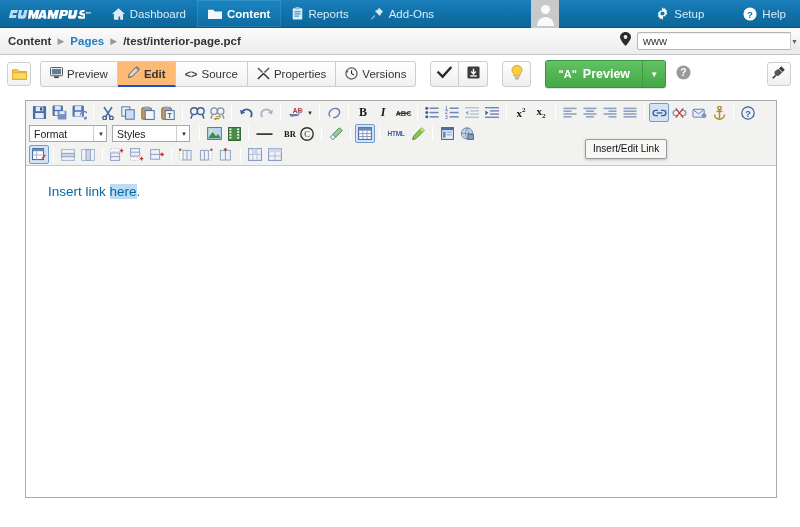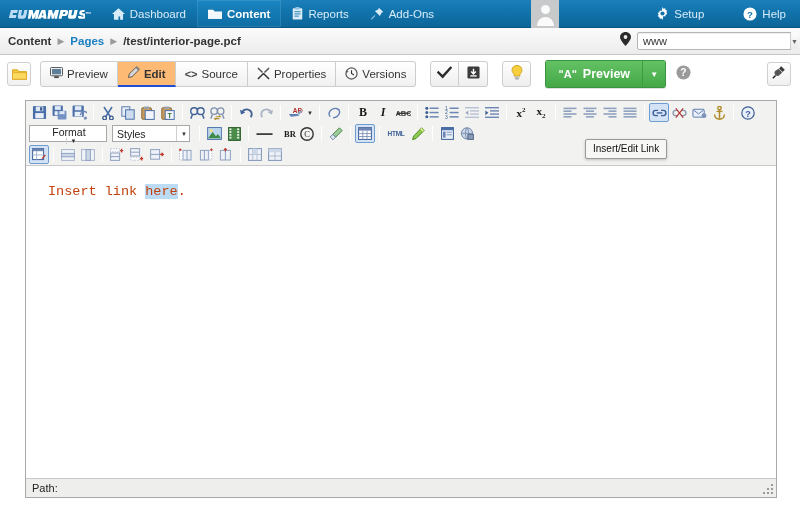--- a/index.html
+++ b/index.html
@@ -156,21 +156,21 @@
     height:17px; border:1px solid #a8a8a8; background:#fff;
     display:flex; align-items:center; justify-content:space-between;
     font-size:10.5px; color:#222; padding:0 2px 0 4px; cursor:pointer;
     margin-right:5px;
   }
   .selbox .car { font-size:6px; color:#333; border-left:1px solid #cfcfcf; padding-left:4px; margin-left:4px; height:100%; display:flex; align-items:center;}
   .canvas {
     position:relative; height:310px; background:#fff; padding:18px 0 0 22px;
     font-family:"Liberation Serif", serif;
   }
-  .canvas p { margin:0; font-size:13.5px; color:#c2410c; font-family:Liberation Mono, monospace; }
+  .canvas p { margin:0; font-size:13.5px; color:#0369a1; font-family:Liberation Sans, sans-serif; }
   .sel-text { background:#bcdcf5; }
   .pathbar {
     position:absolute; left:0; bottom:0; width:100%; height:19px;
     background:#eeeeec; border-top:1px solid #c9c9c9;
     display:flex; align-items:center; padding:0 6px;
     font-size:11px; color:#222;
   }
   .grip { position:absolute; right:2px; bottom:2px; width:12px; height:12px; }
   .tooltip {
     position:absolute; left:585px; top:139px;
@@ -641,21 +641,21 @@
         <div class="tsep"></div>
         <div class="tbtn">
             <svg width="14" height="14" viewBox="0 0 14 14">
               <circle cx="7" cy="7" r="6.2" fill="#e9eff8" stroke="#3d5f96" stroke-width="1.2"></circle>
               <text x="7" y="10.6" font-size="9" font-weight="bold" fill="#3d5f96" text-anchor="middle" font-family="Liberation Sans, sans-serif">?</text>
             </svg>
           </div>
       </div>
 
       <div class="tbrow">
-        <div class="selbox" style="width:78px;flex-direction:column;">
+        <div class="selbox" style="width:78px;">
           <span>Format</span>
           <span class="car">▼</span>
         </div>
         <div class="selbox" style="width:78px;">
           <span>Styles</span>
           <span class="car">▼</span>
         </div>
         <div class="tsep"></div>
         <div class="tbtn">
             <svg width="15" height="13" viewBox="0 0 16 14">
@@ -823,33 +823,17 @@
               <path d="M0.6 8 H13.4 M7 4.2 V12.4" stroke="#a8b6cb" stroke-width="0.9"></path>
             </svg>
           </div>
       </div>
     </div>
 
     <div class="canvas">
       <p><span>Insert link </span><span class="sel-text">here</span><span>.</span></p>
     </div>
 
-    <div class="pathbar">
-      <span>Path:</span>
-      <span style="margin-left:4px;"></span>
-      <span class="grip">
-        <svg width="12" height="12" viewBox="0 0 12 12">
-            <g fill="#9a9a9a">
-              <rect x="9" y="1" width="2" height="2"></rect>
-              <rect x="9" y="5" width="2" height="2"></rect>
-              <rect x="5" y="5" width="2" height="2"></rect>
-              <rect x="9" y="9" width="2" height="2"></rect>
-              <rect x="5" y="9" width="2" height="2"></rect>
-              <rect x="1" y="9" width="2" height="2"></rect>
-            </g>
-          </svg>
-      </span>
-    </div>
   </div>
 
   <div class="tooltip">Insert/Edit Link</div>
 
 </div>
 
 </body></html>

